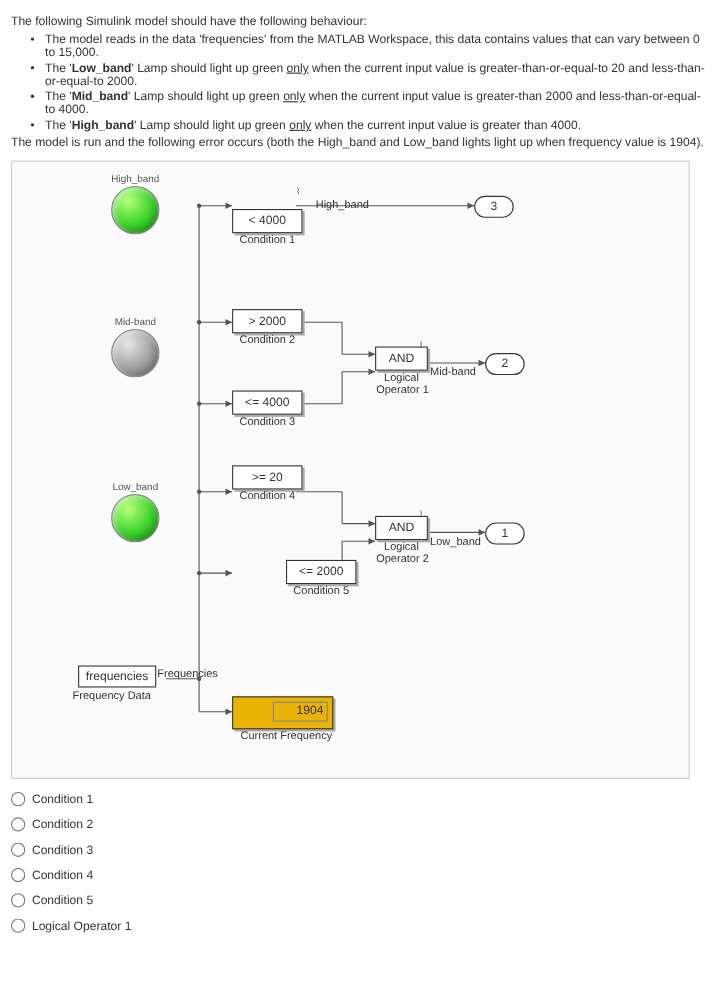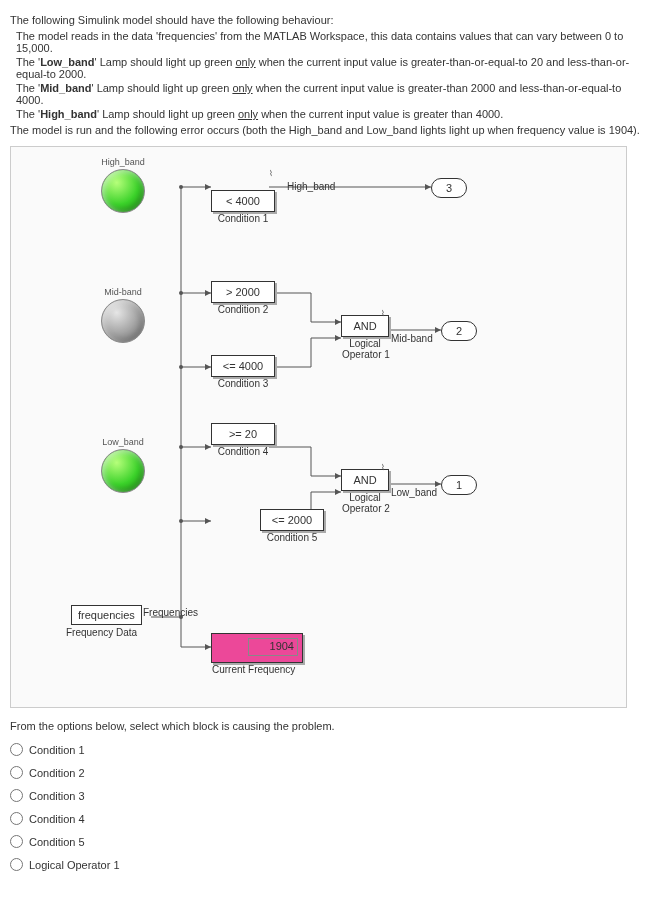--- a/index.html
+++ b/index.html
@@ -4,21 +4,21 @@
 <style>
   body {
     font-family: Arial, Helvetica, sans-serif;
     font-size: 11px;
     color: #333;
     margin: 10px;
     background: #fff;
     width: 635px;
   }
   .intro p { margin: 4px 0; }
-  .intro ul { margin: 4px 0 4px 6px; padding: 0; }
+  .intro ul { margin: 4px 0 4px 31px; padding: 0; }
   .intro li { margin: 2px 0; }
   .diagram {
     border: 1px solid #ccc;
     background: #fafafa;
     margin-top: 10px;
     position: relative;
     width: 615px;
     height: 560px;
   }
   .lamp-group { position: absolute; text-align: center; }
@@ -51,29 +51,29 @@
     padding: 1px 8px; font-size:11px; background:#fff;
     display:flex; align-items:center; justify-content:center;
     min-width: 18px; height:16px;
   }
   .small-sig { position:absolute; font-size:8px; color:#555; }
   .freq-src {
     position:absolute; border:1px solid #333; background:#fff;
     padding:3px 6px; font-size:11px;
   }
   .disp-block {
-    position:absolute; background:#ec4899; border:1px solid #333; box-shadow: 2px 2px 0 #aaa;
+    position:absolute; background:#eab308; border:1px solid #333; box-shadow: 2px 2px 0 #aaa;
     width:90px; height:28px;
   }
   .disp-inner {
     position:absolute; right:4px; top:4px; height:18px; width:50px;
     border:1px solid #888; font-size:11px; text-align:right; padding:1px 3px;
     box-sizing:border-box;
   }
-  .disp-label { position:absolute; left:0; right:0; top:100%; margin-top:2px; font-size:10px; text-align:left; }
+  .disp-label { position:absolute; left:0; right:0; top:100%; margin-top:2px; font-size:10px; text-align:right; }
 
   svg.wires { position:absolute; left:0; top:0; }
   .wire { stroke:#555; stroke-width:1; fill:none; }
   .arrow { fill:#555; }
 
   .question-area { margin-top: 12px; font-size: 11px; }
   .opt { display:flex; align-items:center; gap:6px; margin: 10px 0; font-size:11px; color:#333;}
   .opt input { margin:0; }
 
   u { text-decoration: underline; }
@@ -216,21 +216,20 @@
   <span class="linklbl" style="left:55px; top:480px;text-align:center;">Frequency Data</span>
 
   <div class="disp-block" style="left:200px; top:486px;">
     <div class="disp-inner">1904</div>
     <div class="disp-label">Current Frequency</div>
   </div>
 
 </div>
 
 <div class="question-area">
-  <p>From the options below, select which block is causing the problem.</p>
   <label class="opt">
       <input type="radio" name="q" style="">
       <span>Condition 1</span>
     </label>
   <label class="opt">
       <input type="radio" name="q" style="">
       <span>Condition 2</span>
     </label>
   <label class="opt">
       <input type="radio" name="q" style="">

